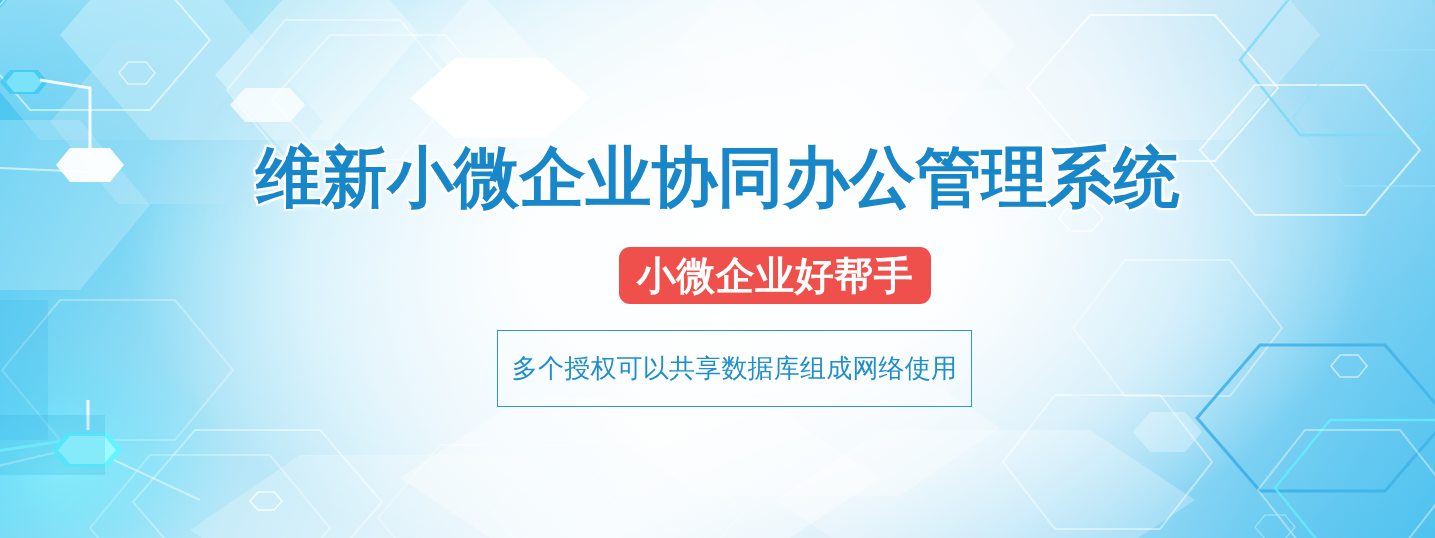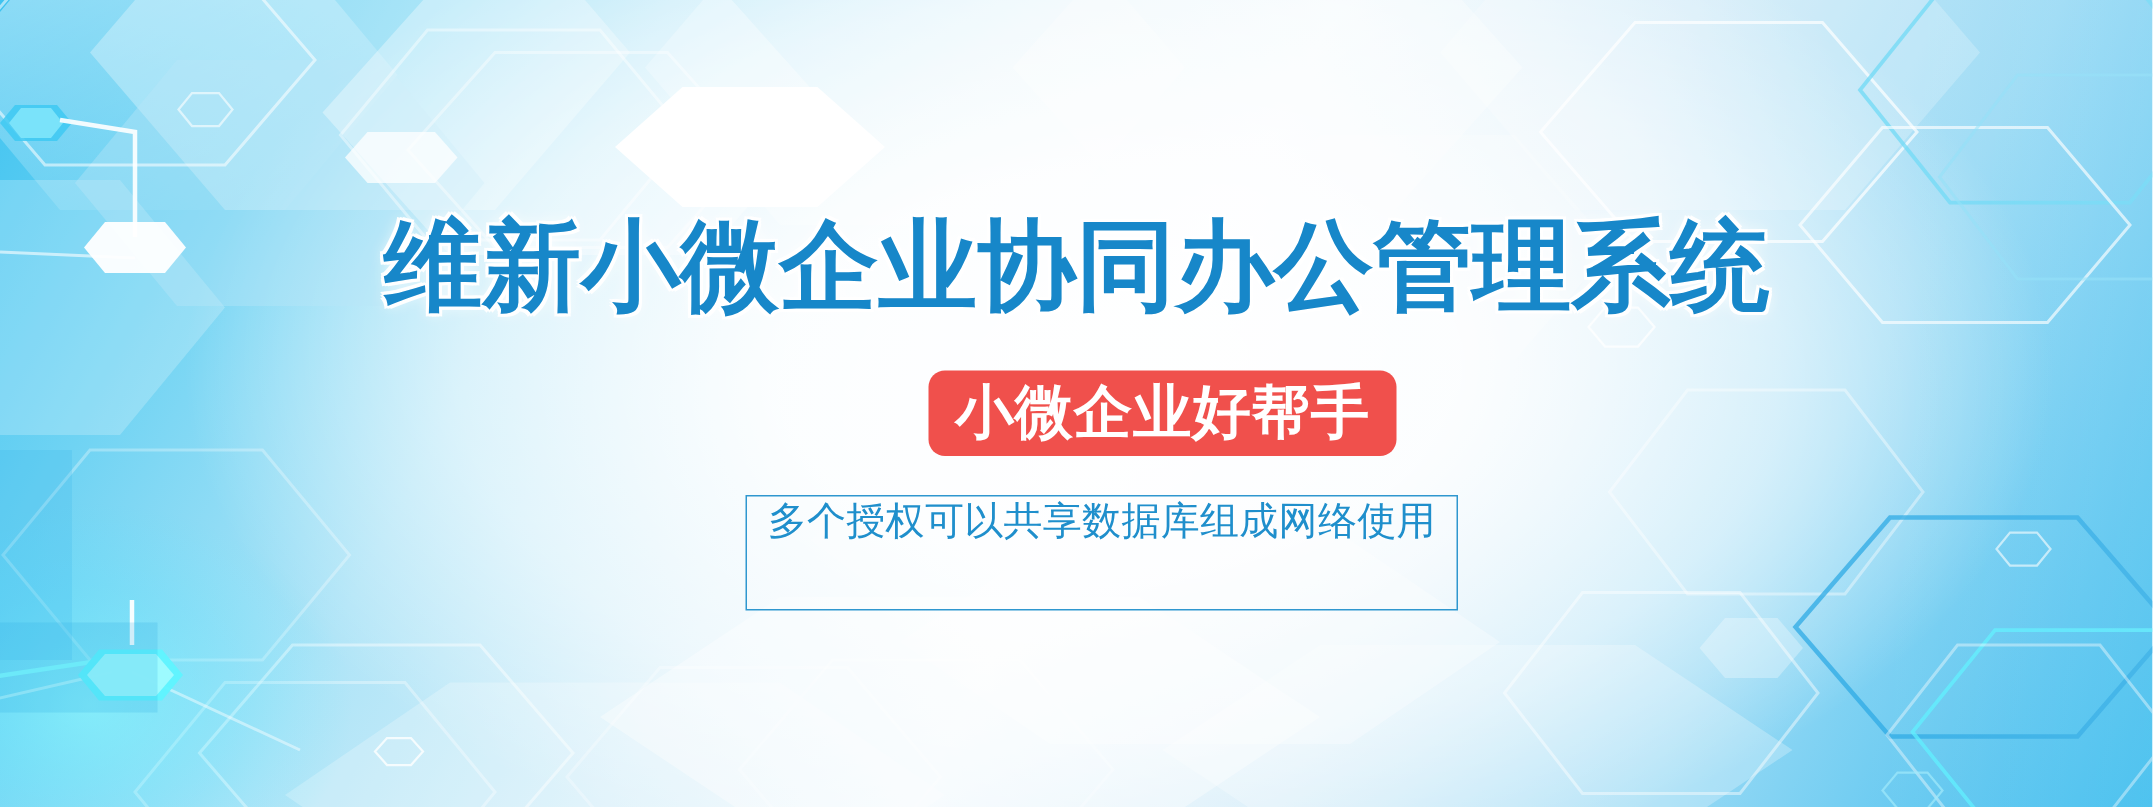--- a/index.html
+++ b/index.html
@@ -104,21 +104,21 @@
     top: 330px;
     left: 497px;
     width: 475px;
     height: 77px;
     border: 1px solid #2f97cf;
     box-sizing: border-box;
     background: rgba(255,255,255,0.10);
     display: flex;
     flex-direction: column;
     align-items: center;
-    justify-content: space-between;
+    justify-content: center;
   }
   .feature-line {
     color: #1f8fcc;
     font-size: 26px;
     line-height: 33px;
     letter-spacing: 0.2px;
     white-space: nowrap;
     text-shadow: 0 0 4px rgba(255,255,255,0.7);
   }
 </style>

